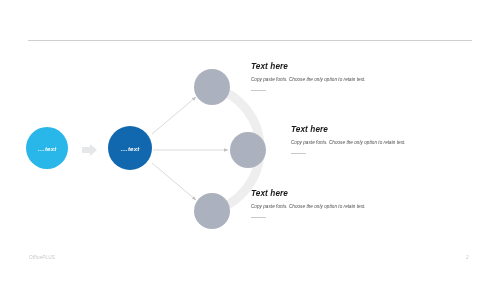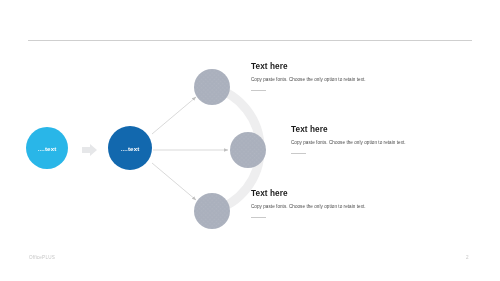--- a/index.html
+++ b/index.html
@@ -14,20 +14,21 @@
     overflow: hidden;
     position: relative;
   }
 
   #slide {
     position: absolute;
     left: 0; top: 0;
     width: 424px;
     height: 281px;
     background: #ffffff;
+    font-style: italic;
   }
 
   
   .top-rule {
     position: absolute;
     left: 28px;
     top: 40px;
     width: 444px;
     height: 1px;
     background: #cfcfcf;

